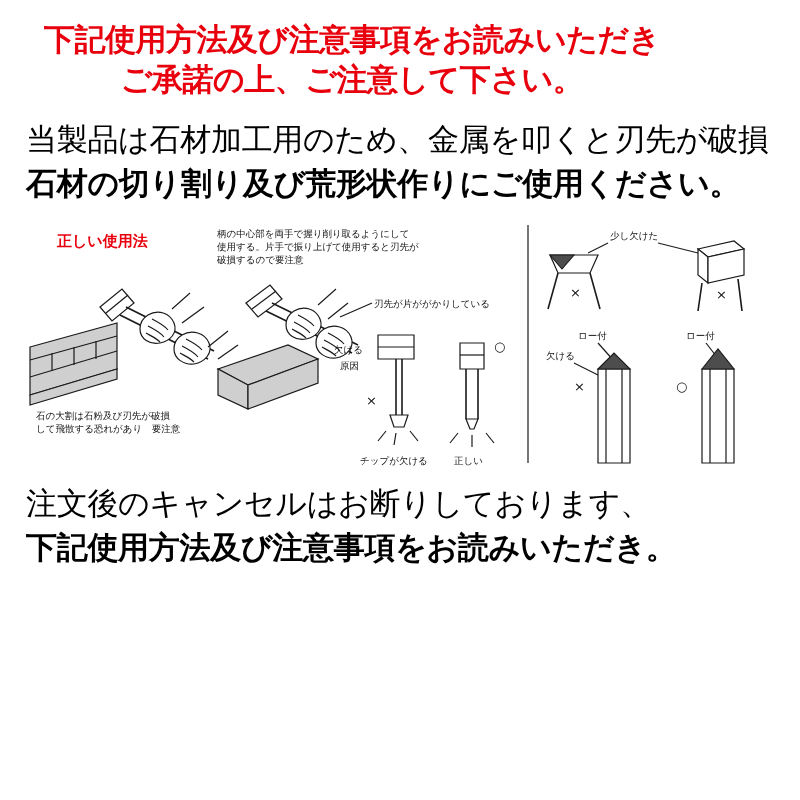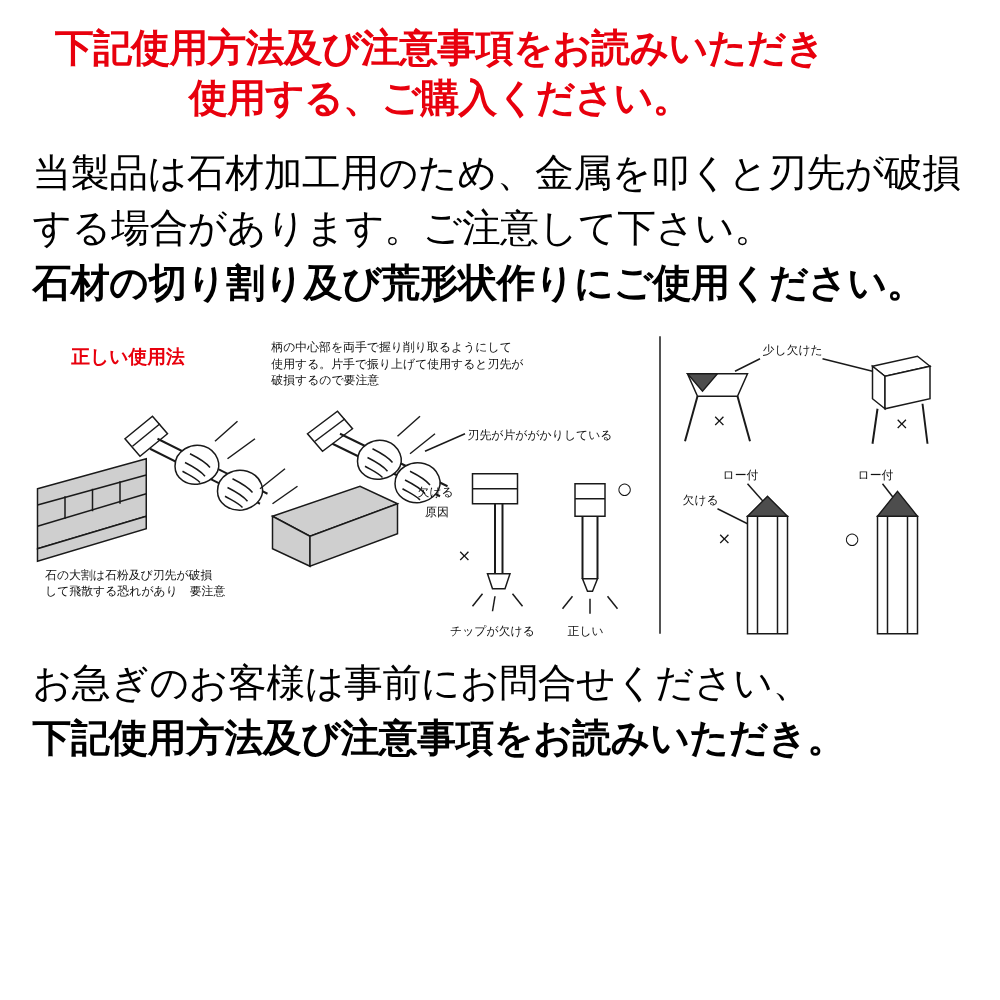--- a/index.html
+++ b/index.html
@@ -61,26 +61,25 @@
 
   .jtxt { font-family: "DejaVu Sans", sans-serif; }
 </style>
 </head>
 <body>
 
 <div class="page">
 
   <div class="headline jtxt">
     <span class="l1">下記使用方法及び注意事項をお読みいただき</span>
-    <span class="l2">使用する、ご購入ください。</span>
+    <span class="l2">ご承諾の上、ご注意して下さい。</span>
   </div>
 
   <div class="para top jtxt">
     <span class="line">当製品は石材加工用のため、金属を叩くと刃先が破損</span>
-    <span class="line">する場合があります。ご注意して下さい。</span>
     <span class="line bold">石材の切り割り及び荒形状作りにご使用ください。</span>
   </div>
 
   <div class="illus">
     <svg width="756" height="252" viewBox="0 0 756 252" xmlns="http://www.w3.org/2000/svg">
       <defs>
         <style>
           .ln { fill:none; stroke:#1a1a1a; stroke-width:1.2; }
           .ln2 { fill:none; stroke:#1a1a1a; stroke-width:1.6; }
           .fillgray { fill:#cfcfcf; stroke:#1a1a1a; stroke-width:1.2; }
@@ -235,20 +234,20 @@
         <path class="fillwhite" d="M680,150 L712,150 L712,244 L680,244 Z"></path>
         <path class="filldark" d="M680,150 L696,130 L712,150 Z"></path>
         <path class="ln" d="M688,150 L688,244"></path>
         <path class="ln" d="M704,150 L704,244"></path>
       </g>
       <text class="mk" x="654" y="172">○</text>
     </svg>
   </div>
 
   <div class="para mid jtxt">
-    <span class="line">お急ぎのお客様は事前にお問合せください、</span>
+    <span class="line">注文後のキャンセルはお断りしております、</span>
     <span class="line bold">下記使用方法及び注意事項をお読みいただき。</span>
   </div>
 
   <div class="para bottom jtxt">
   </div>
 
 </div>
 
 </body></html>

